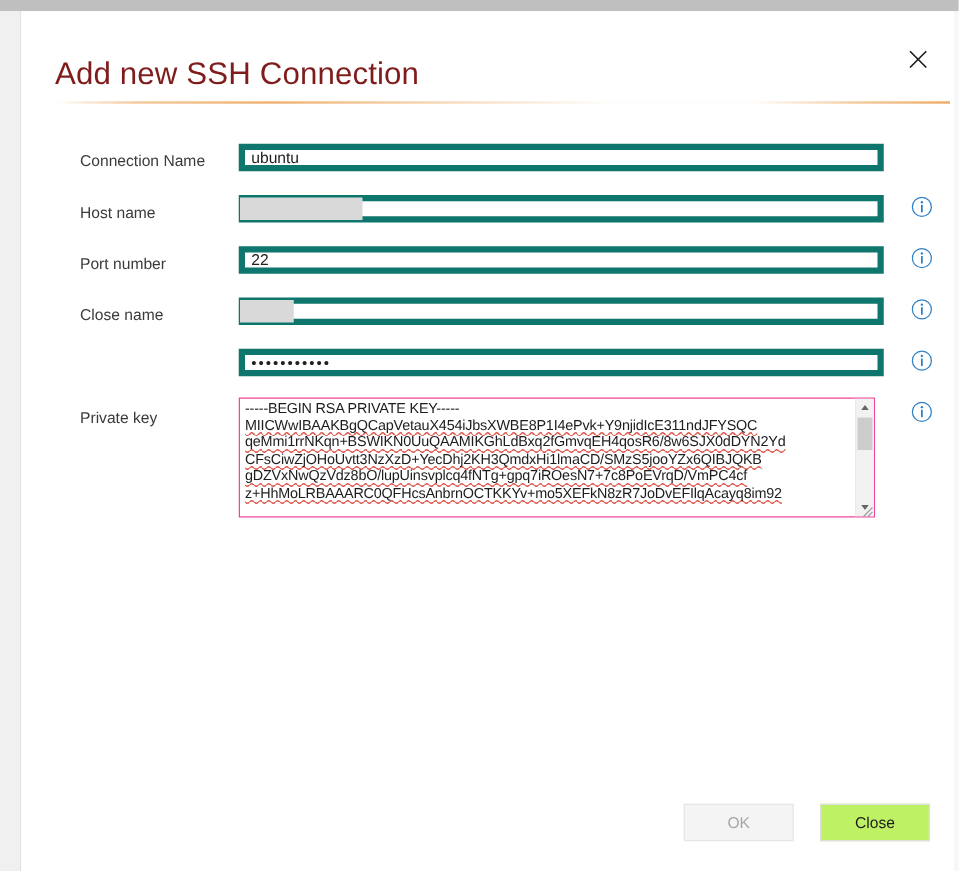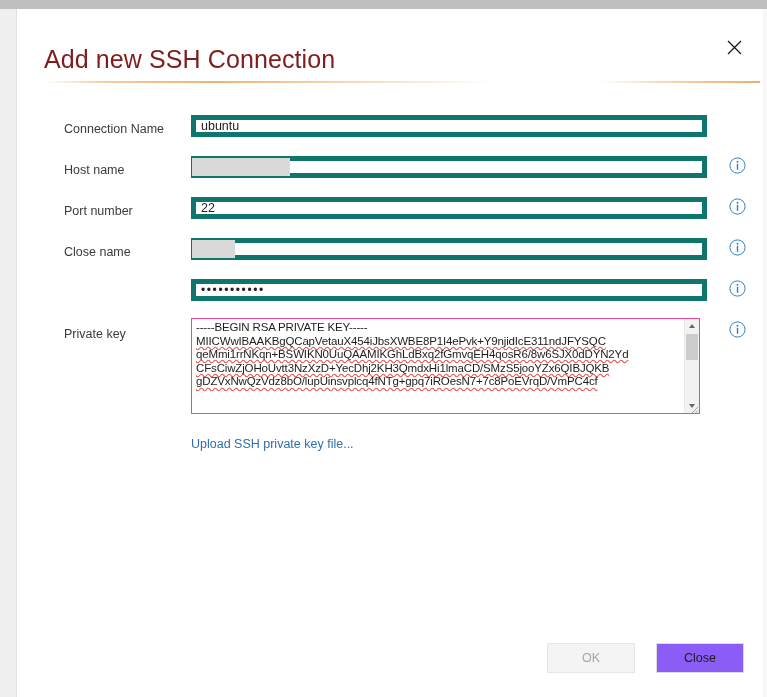--- a/index.html
+++ b/index.html
@@ -303,21 +303,21 @@
   .btn-ok {
     right: 128px;
     color: #a6a6a6;
     cursor: default;
     background: #f4f4f4;
     border-color: #e6e6e6;
   }
   .btn-close {
     right: 19px;
     color: #1d1d1d;
-    background: #8b5cf6;
+    background: #bef264;
     border-color: #dedede;
   }
 </style>
 </head>
 <body>
 
 <div id="app-root">
 
   <div class="chrome-top"></div>
   <div class="chrome-left"></div>
@@ -397,20 +397,21 @@
       <div class="field-row tall">
         <div class="field-label">Private key</div>
 
         <div class="key-area-wrap">
           <div class="key-area">
             <div class="key-line">-----BEGIN RSA PRIVATE KEY-----</div>
             <div class="key-line squiggle">MIICWwIBAAKBgQCapVetauX454iJbsXWBE8P1I4ePvk+Y9njidIcE311ndJFYSQC</div>
             <div class="key-line squiggle">qeMmi1rrNKqn+BSWIKN0UuQAAMIKGhLdBxq2fGmvqEH4qosR6/8w6SJX0dDYN2Yd</div>
             <div class="key-line squiggle">CFsCiwZjOHoUvtt3NzXzD+YecDhj2KH3QmdxHi1lmaCD/SMzS5jooYZx6QIBJQKB</div>
             <div class="key-line squiggle">gDZVxNwQzVdz8bO/lupUinsvplcq4fNTg+gpq7iROesN7+7c8PoEVrqD/VmPC4cf</div>
+            <div class="key-line squiggle">z+HhMoLRBAAARC0QFHcsAnbrnOCTKKYv+mo5XEFkN8zR7JoDvEFIlqAcayq8im92</div>
           </div>
 
           <div class="scroll-track">
             <div class="scroll-up">
                 <div class="arrow-u"></div>
               </div>
             <div class="scroll-thumb"></div>
             <div class="scroll-down">
                 <div class="arrow-d"></div>
               </div>
@@ -425,23 +426,20 @@
 
         <span class="info-icon">
           <svg width="17" height="17" viewBox="0 0 17 17">
             <circle cx="8.5" cy="8.5" r="7.6" fill="none" stroke="#2f7fc4" stroke-width="1"></circle>
             <circle cx="8.5" cy="4.7" r="0.95" fill="#2f7fc4"></circle>
             <rect x="7.8" y="6.8" width="1.4" height="6" fill="#2f7fc4"></rect>
           </svg>
         </span>
       </div>
 
-      <div class="field-row">
-        <a class="upload-link" href="#">Upload SSH private key file...</a>
-      </div>
 
     </div>
 
     <div class="footer">
       <button class="btn btn-ok" disabled="">OK</button>
       <button class="btn btn-close">Close</button>
     </div>
 
   </div>
 </div>

